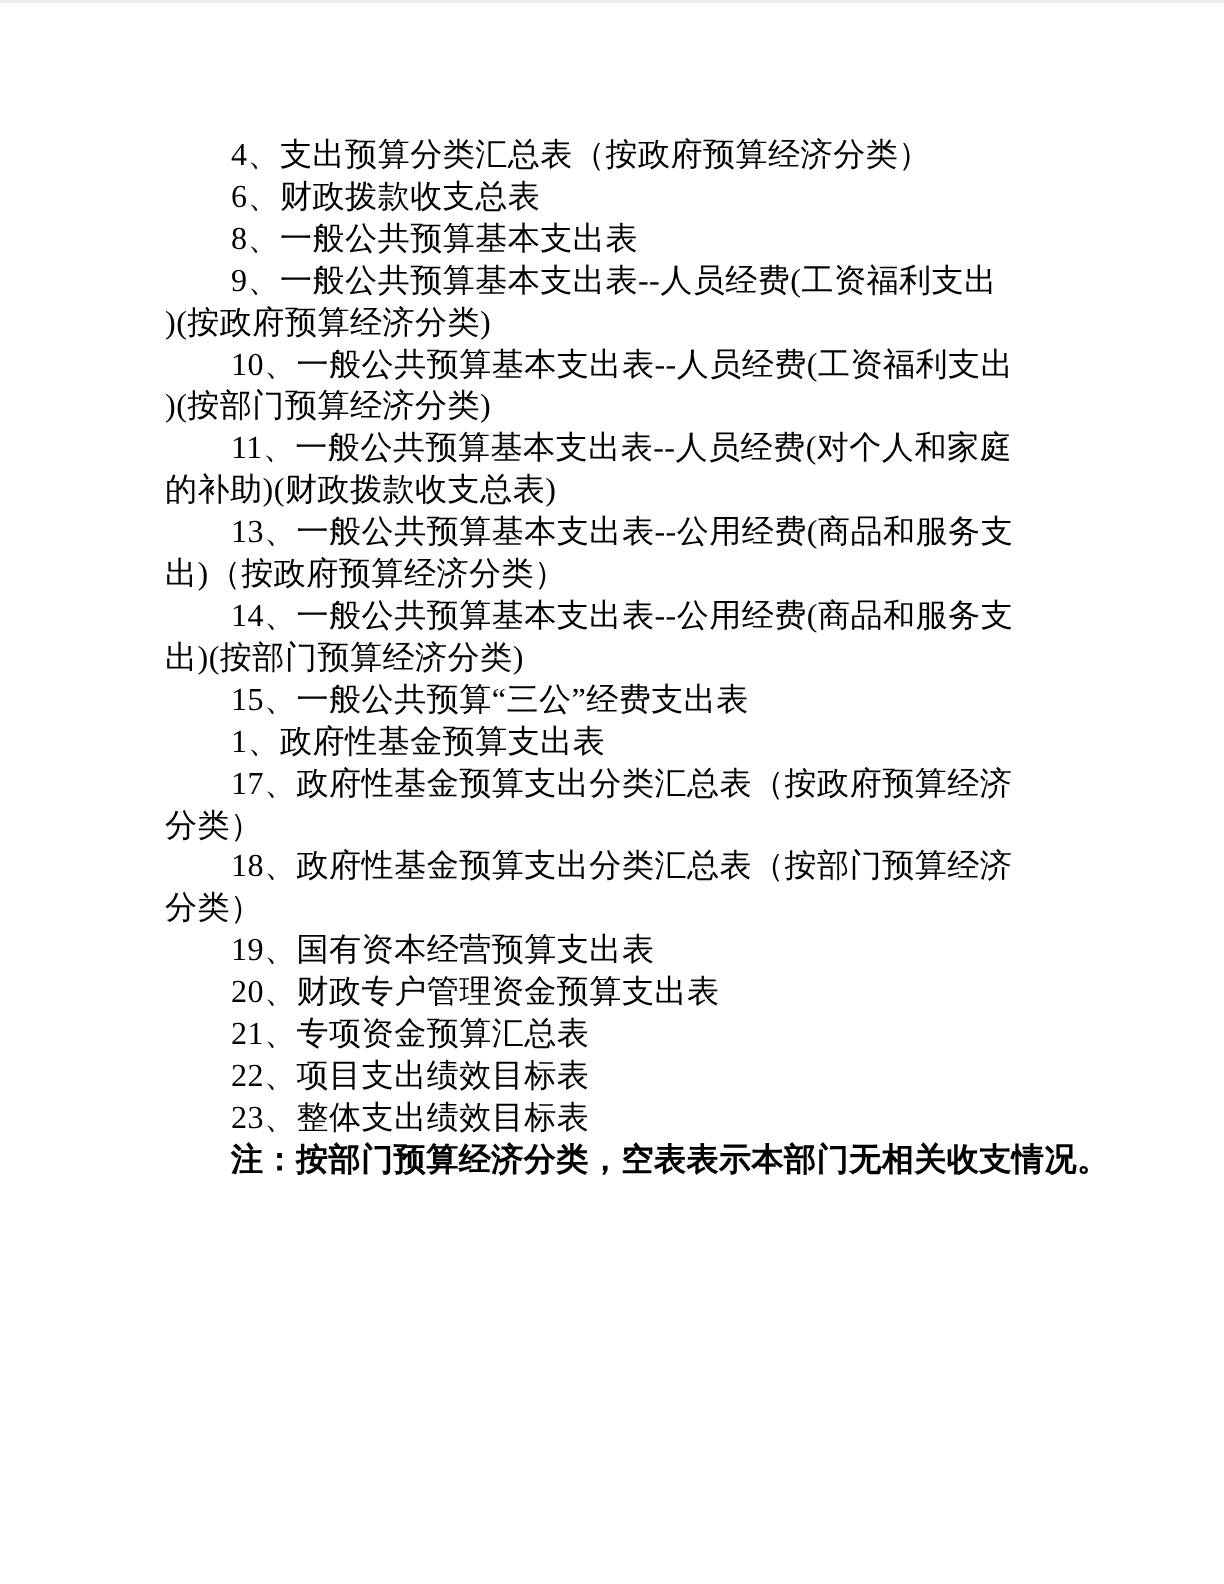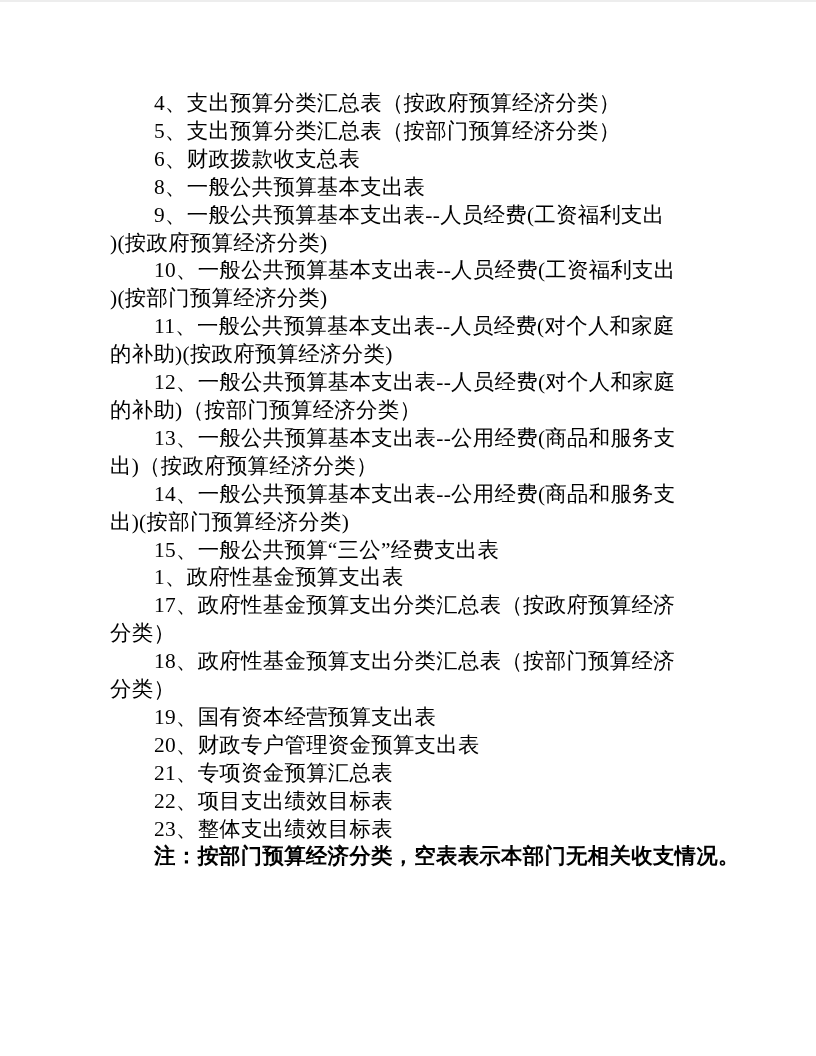--- a/index.html
+++ b/index.html
@@ -52,23 +52,20 @@
 
 <div class="page">
   <div class="top-edge"></div>
 
   <div class="content">
 
     <div class="para">
       <div class="ln fi">4、支出预算分类汇总表（按政府预算经济分类）</div>
     </div>
 
-    <div class="para">
-      <div class="ln fi">5、支出预算分类汇总表（按部门预算经济分类）</div>
-    </div>
 
     <div class="para">
       <div class="ln fi">6、财政拨款收支总表</div>
     </div>
 
 
     <div class="para">
       <div class="ln fi">8、一般公共预算基本支出表</div>
     </div>
 
@@ -77,27 +74,23 @@
       <div class="ln">)(按政府预算经济分类)</div>
     </div>
 
     <div class="para">
       <div class="ln fi">10、一般公共预算基本支出表--人员经费(工资福利支出</div>
       <div class="ln">)(按部门预算经济分类)</div>
     </div>
 
     <div class="para">
       <div class="ln fi">11、一般公共预算基本支出表--人员经费(对个人和家庭</div>
-      <div class="ln">的补助)(按政府预算经济分类)</div>
+      <div class="ln">的补助)(财政拨款收支总表)</div>
     </div>
 
-    <div class="para">
-      <div class="ln fi">12、一般公共预算基本支出表--人员经费(对个人和家庭</div>
-      <div class="ln">的补助)（按部门预算经济分类）</div>
-    </div>
 
     <div class="para">
       <div class="ln fi">13、一般公共预算基本支出表--公用经费(商品和服务支</div>
       <div class="ln">出)（按政府预算经济分类）</div>
     </div>
 
     <div class="para">
       <div class="ln fi">14、一般公共预算基本支出表--公用经费(商品和服务支</div>
       <div class="ln">出)(按部门预算经济分类)</div>
     </div>

